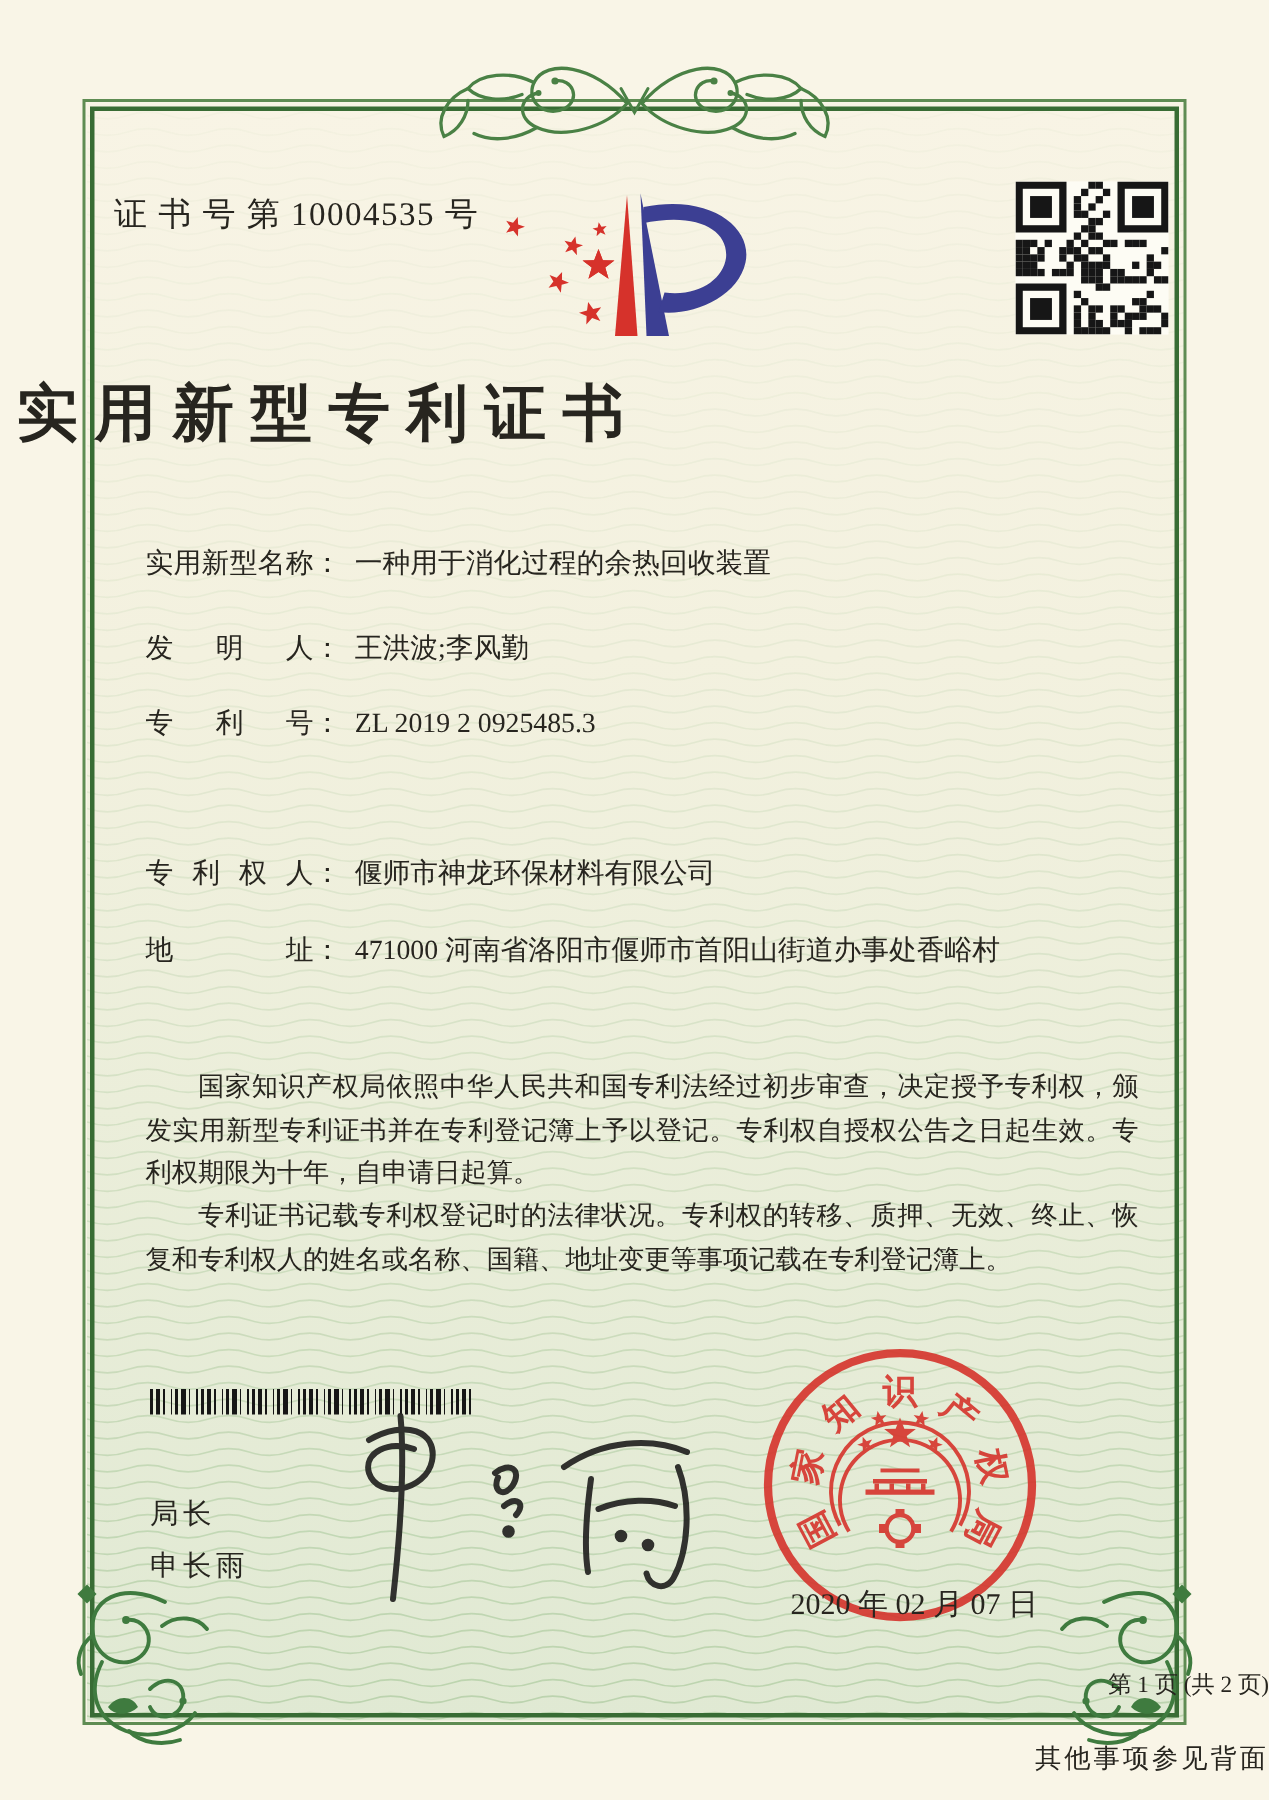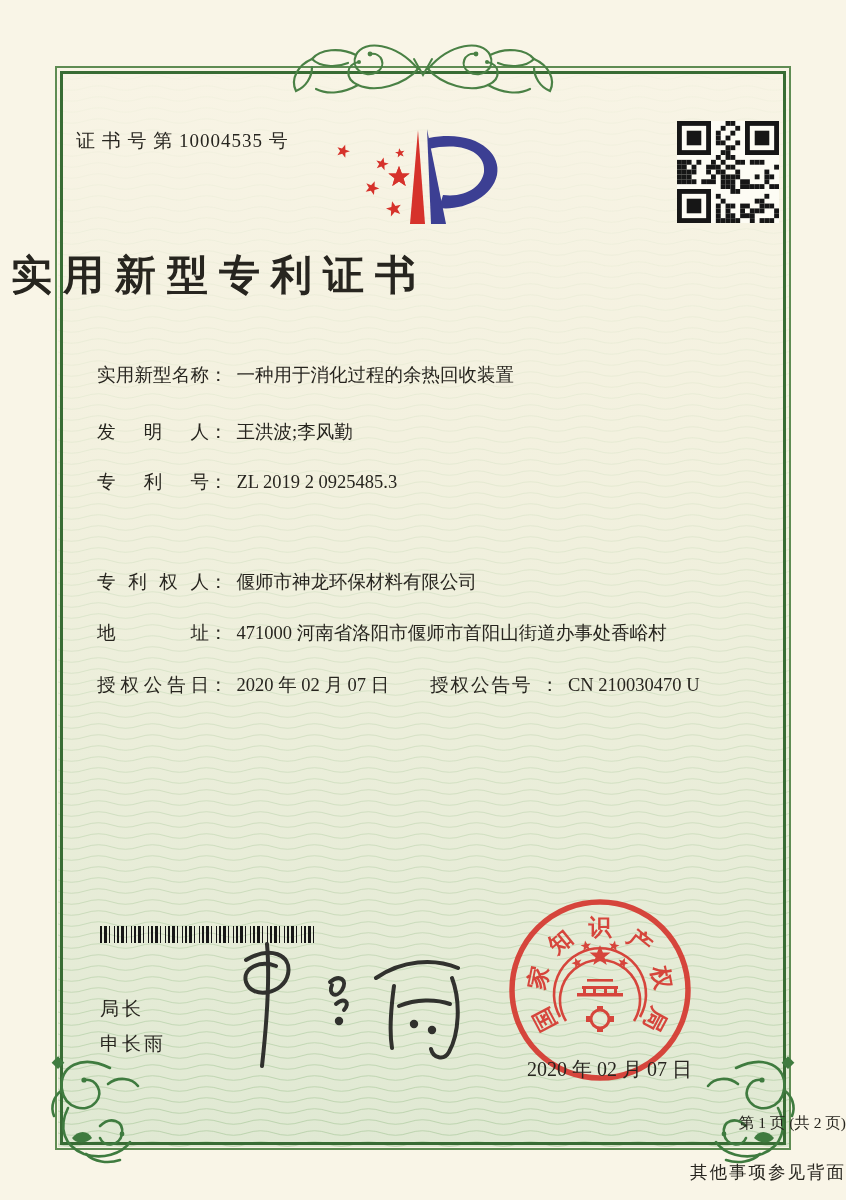--- a/index.html
+++ b/index.html
@@ -21,21 +21,21 @@
     position:absolute; left:55px; top:66px; width:736px; height:1084px;
     border:2px solid #5f8c53; z-index:2;
   }
   .frame-inner {
     position:absolute; left:3px; top:3px; right:3px; bottom:3px;
     border:3px solid #386c34;
   }
   .ornament { position:absolute; z-index:3; }
   .content { position:absolute; left:0; top:0; width:100%; height:100%; z-index:4; }
 
-  .cert-no { position:absolute; left:76px; top:128px; font-size:19px; letter-spacing:1px; }
+  .cert-no { position:absolute; left:76px; top:128px; font-size:22px; letter-spacing:1px; }
   .logo { position:absolute; left:332px; top:112px; }
   .qr { position:absolute; left:677px; top:121px; background:#fdfcf4; }
 
   .title {
     position:absolute; left:0; top:248px; width:100%; text-align:left;
     font-size:41px; font-weight:bold; letter-spacing:11px; text-indent:11px;
   }
 
   .field-row { position:absolute; left:97px; font-size:18.5px; white-space:nowrap; }
   .field-label { display:inline-block; width:112px; text-align:justify; text-align-last:justify; vertical-align:bottom; }
@@ -411,27 +411,25 @@
     </div>
     <div class="field-row row-patno">
       <span class="field-label">专利号</span><span class="field-colon">：</span><span>ZL 2019 2 0925485.3</span>
     </div>
     <div class="field-row row-owner">
       <span class="field-label">专利权人</span><span class="field-colon">：</span><span>偃师市神龙环保材料有限公司</span>
     </div>
     <div class="field-row row-addr">
       <span class="field-label">地址</span><span class="field-colon">：</span><span>471000 河南省洛阳市偃师市首阳山街道办事处香峪村</span>
     </div>
-    <div class="field-row row-grant">
-      <span class="field-label">授权公告日</span><span class="field-colon">：</span><span>2020 年 02 月 07 日</span>
-      <span class="grant-no">
-        <span class="glabel">授权公告号</span><span class="field-colon">：</span><span>CN 210030470 U</span>
-      </span>
-    </div>
-
+
+    <div class="paragraphs">
+      <p>国家知识产权局依照中华人民共和国专利法经过初步审查，决定授予专利权，颁发实用新型专利证书并在专利登记簿上予以登记。专利权自授权公告之日起生效。专利权期限为十年，自申请日起算。</p>
+      <p>专利证书记载专利权登记时的法律状况。专利权的转移、质押、无效、终止、恢复和专利权人的姓名或名称、国籍、地址变更等事项记载在专利登记簿上。</p>
+    </div>
 
     <div class="barcode"></div>
 
     <div class="commissioner-label">局长</div>
     <div class="commissioner-name">申长雨</div>
 
     <svg class="signature" width="256" height="132" viewBox="0 0 256 132">
       <g stroke="#222220" stroke-width="4" fill="none" stroke-linecap="round" stroke-linejoin="round" opacity="0.92">
         <path d="M28,22 C52,8 74,16 70,36 C66,56 34,62 28,44 C24,30 42,22 58,28"></path>
         <path d="M49,6 C52,40 48,92 44,128"></path>

